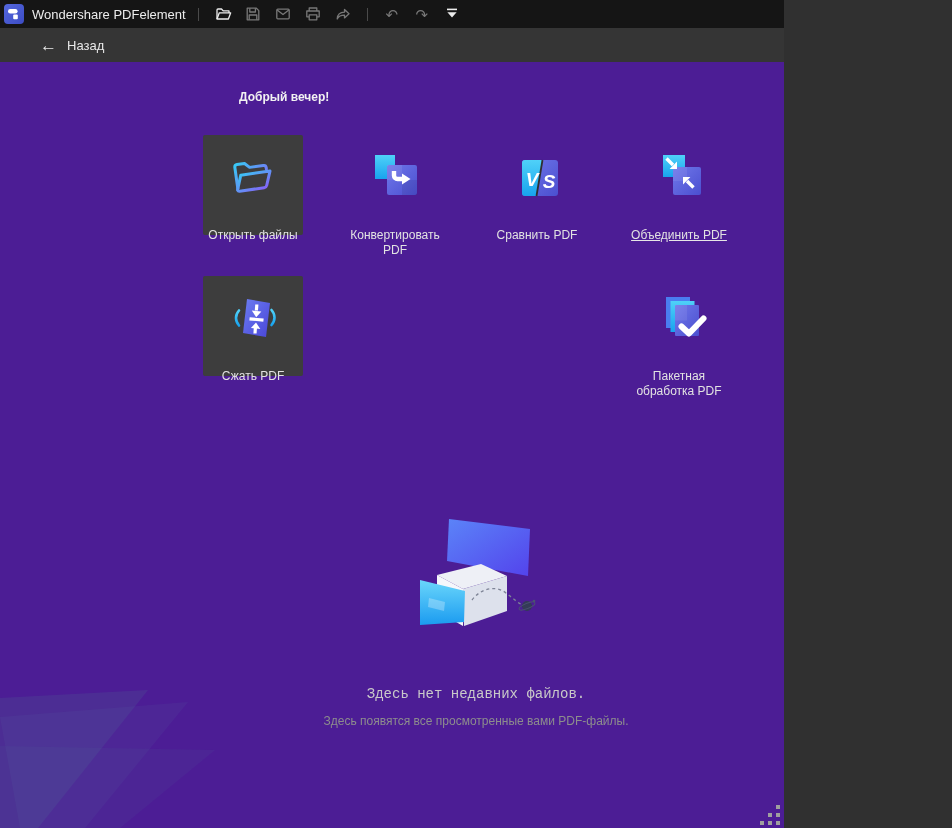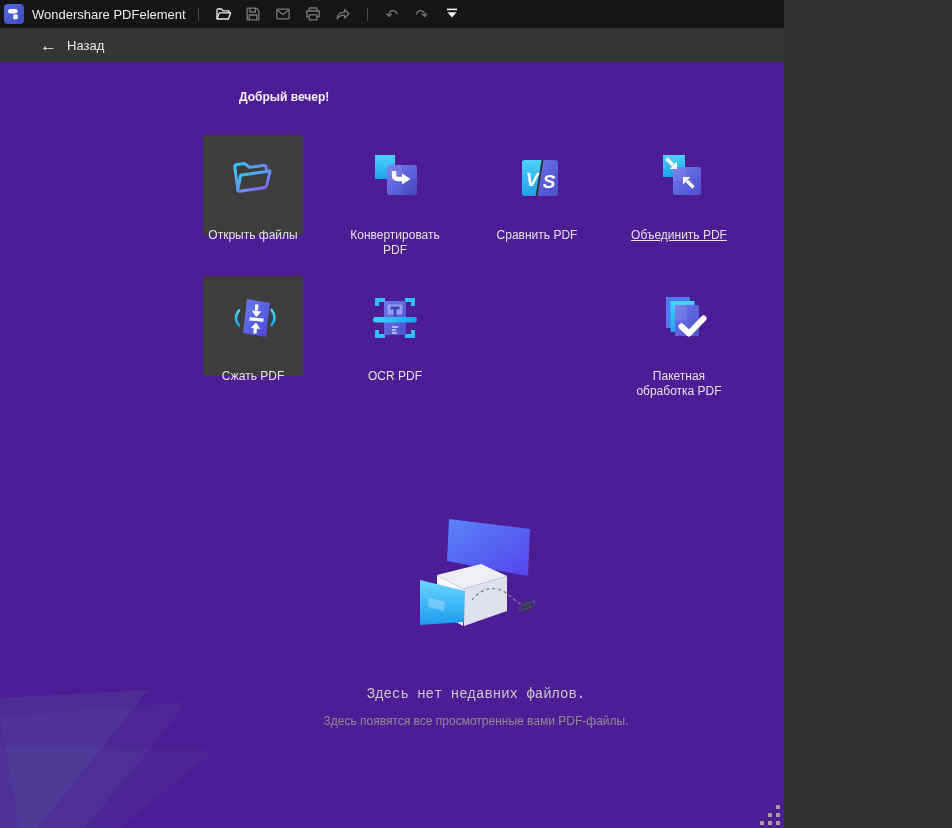--- a/index.html
+++ b/index.html
@@ -237,36 +237,20 @@
       <polygon points="22,9 45,13 41,47 18,43" fill="url(#gradBlueIndigo)"></polygon>
       <path d="M31.8 14.5 L31.4 20.5" stroke="#fff" stroke-width="3.2"></path>
       <polygon points="26.8,20.5 36.4,21.4 31.2,27.2" fill="#fff"></polygon>
       <path d="M24.5 28.8 L38.5 30.2" stroke="#fff" stroke-width="3.2"></path>
       <path d="M30 43.5 L30.4 37.6" stroke="#fff" stroke-width="3.2"></path>
       <polygon points="25.9,38 35.3,38.9 31,32.6" fill="#fff"></polygon>
     </svg>
     <span class="label">Сжать PDF</span>
   </div>
 
-  <div class="tile t5">
-    <svg width="56" height="56" viewBox="0 0 56 56">
-      <g fill="none" stroke="#2fc2f2" stroke-width="4">
-        <path d="M10 16 v-6 h8"></path>
-          <path d="M46 16 v-6 h-8"></path>
-        <path d="M10 40 v6 h8"></path>
-          <path d="M46 40 v6 h-8"></path>
-      </g>
-      <rect x="17" y="11" width="22" height="34" rx="1" fill="url(#gradIndigo)"></rect>
-      <rect x="20.5" y="14.5" width="15" height="10" fill="#98a0f2"></rect>
-      <path d="M23.5 18 h9 M28 18 v8.5" stroke="#3f46bb" stroke-width="3" fill="none"></path>
-      <rect x="6" y="27" width="44" height="5.5" rx="2.7" fill="url(#gradCyanH)"></rect>
-      <path d="M25 37 h6 M25 40 h4 M25 43 h5" stroke="#cfd3ff" stroke-width="1.6"></path>
-    </svg>
-    <span class="label">OCR PDF</span>
-  </div>
 
 
   <div class="tile t7">
     <svg width="56" height="56" viewBox="0 0 56 56">
       <rect x="15" y="7" width="24" height="31" fill="#4a7df0"></rect>
       <rect x="19.5" y="11" width="24" height="31" fill="url(#gradCyan)"></rect>
       <rect x="24" y="15" width="24" height="31" rx="1" fill="url(#gradIndigo)"></rect>
       <rect x="24" y="15" width="12" height="15.5" fill="#ffffff" opacity="0.08"></rect>
       <path d="M30.5 36.5 L38 43.5 L52.5 28.5" fill="none" stroke="#fff" stroke-width="6" stroke-linecap="round" stroke-linejoin="round"></path>
     </svg>

